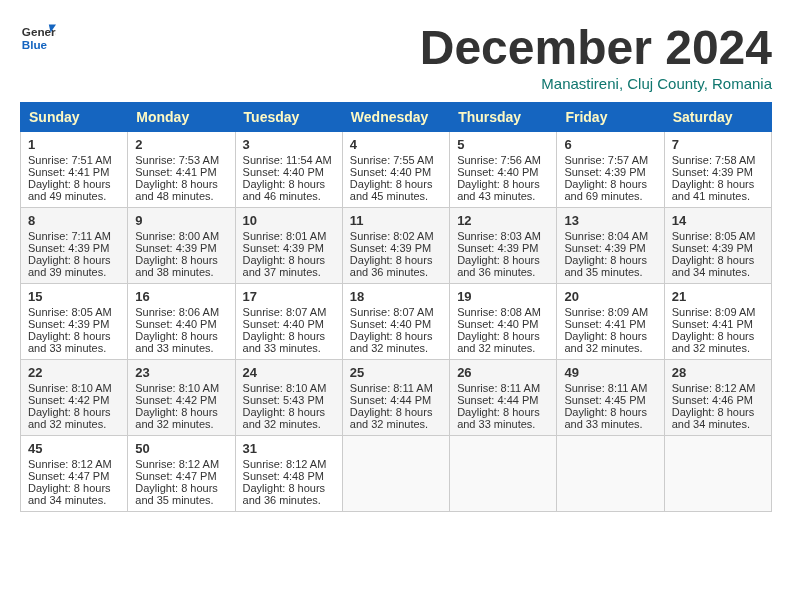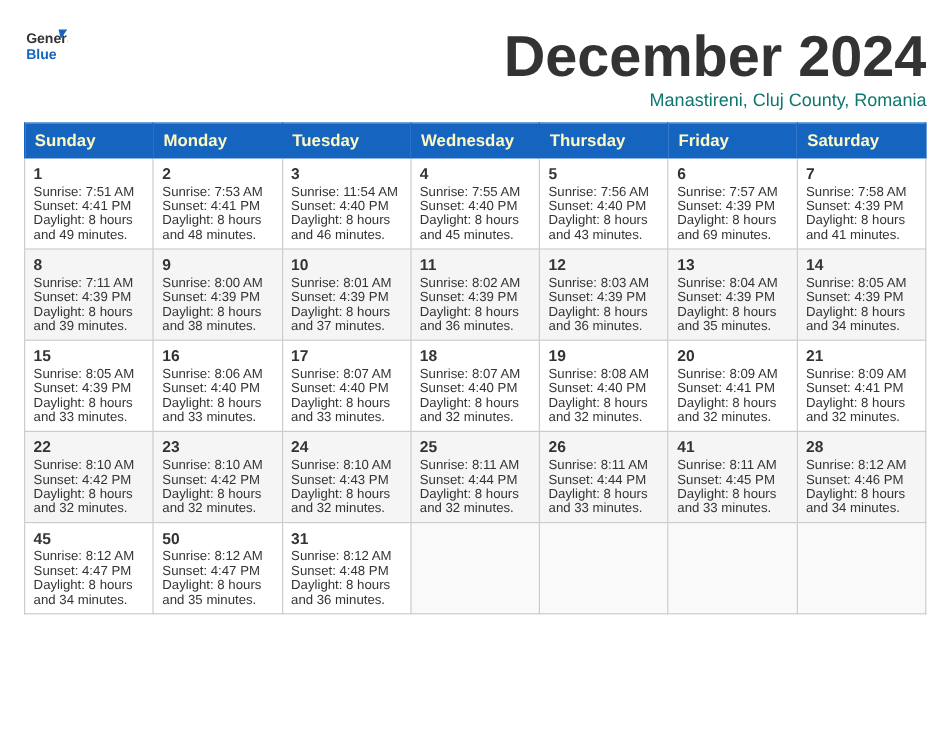--- a/index.html
+++ b/index.html
@@ -125,24 +125,24 @@
         <td><span class="day-num">16</span><span>Sunrise: 8:06 AM</span><br><span>Sunset: 4:40 PM</span><br><span>Daylight: 8 hours and 33 minutes.</span></td>
         <td><span class="day-num">17</span><span>Sunrise: 8:07 AM</span><br><span>Sunset: 4:40 PM</span><br><span>Daylight: 8 hours and 33 minutes.</span></td>
         <td><span class="day-num">18</span><span>Sunrise: 8:07 AM</span><br><span>Sunset: 4:40 PM</span><br><span>Daylight: 8 hours and 32 minutes.</span></td>
         <td><span class="day-num">19</span><span>Sunrise: 8:08 AM</span><br><span>Sunset: 4:40 PM</span><br><span>Daylight: 8 hours and 32 minutes.</span></td>
         <td><span class="day-num">20</span><span>Sunrise: 8:09 AM</span><br><span>Sunset: 4:41 PM</span><br><span>Daylight: 8 hours and 32 minutes.</span></td>
         <td><span class="day-num">21</span><span>Sunrise: 8:09 AM</span><br><span>Sunset: 4:41 PM</span><br><span>Daylight: 8 hours and 32 minutes.</span></td>
       </tr>
       <tr>
         <td><span class="day-num">22</span><span>Sunrise: 8:10 AM</span><br><span>Sunset: 4:42 PM</span><br><span>Daylight: 8 hours and 32 minutes.</span></td>
         <td><span class="day-num">23</span><span>Sunrise: 8:10 AM</span><br><span>Sunset: 4:42 PM</span><br><span>Daylight: 8 hours and 32 minutes.</span></td>
-        <td><span class="day-num">24</span><span>Sunrise: 8:10 AM</span><br><span>Sunset: 4:43 PM</span><br><span>Daylight: 8 hours and 32 minutes.</span></td>
+        <td><span class="day-num">24</span><span>Sunrise: 8:10 AM</span><br><span>Sunset: 5:43 PM</span><br><span>Daylight: 8 hours and 32 minutes.</span></td>
         <td><span class="day-num">25</span><span>Sunrise: 8:11 AM</span><br><span>Sunset: 4:44 PM</span><br><span>Daylight: 8 hours and 32 minutes.</span></td>
         <td><span class="day-num">26</span><span>Sunrise: 8:11 AM</span><br><span>Sunset: 4:44 PM</span><br><span>Daylight: 8 hours and 33 minutes.</span></td>
-        <td><span class="day-num">41</span><span>Sunrise: 8:11 AM</span><br><span>Sunset: 4:45 PM</span><br><span>Daylight: 8 hours and 33 minutes.</span></td>
+        <td><span class="day-num">49</span><span>Sunrise: 8:11 AM</span><br><span>Sunset: 4:45 PM</span><br><span>Daylight: 8 hours and 33 minutes.</span></td>
         <td><span class="day-num">28</span><span>Sunrise: 8:12 AM</span><br><span>Sunset: 4:46 PM</span><br><span>Daylight: 8 hours and 34 minutes.</span></td>
       </tr>
       <tr>
         <td><span class="day-num">45</span><span>Sunrise: 8:12 AM</span><br><span>Sunset: 4:47 PM</span><br><span>Daylight: 8 hours and 34 minutes.</span></td>
         <td><span class="day-num">50</span><span>Sunrise: 8:12 AM</span><br><span>Sunset: 4:47 PM</span><br><span>Daylight: 8 hours and 35 minutes.</span></td>
         <td><span class="day-num">31</span><span>Sunrise: 8:12 AM</span><br><span>Sunset: 4:48 PM</span><br><span>Daylight: 8 hours and 36 minutes.</span></td>
         <td class="cell-empty"></td>
         <td class="cell-empty"></td>
         <td class="cell-empty"></td>
         <td class="cell-empty"></td>

